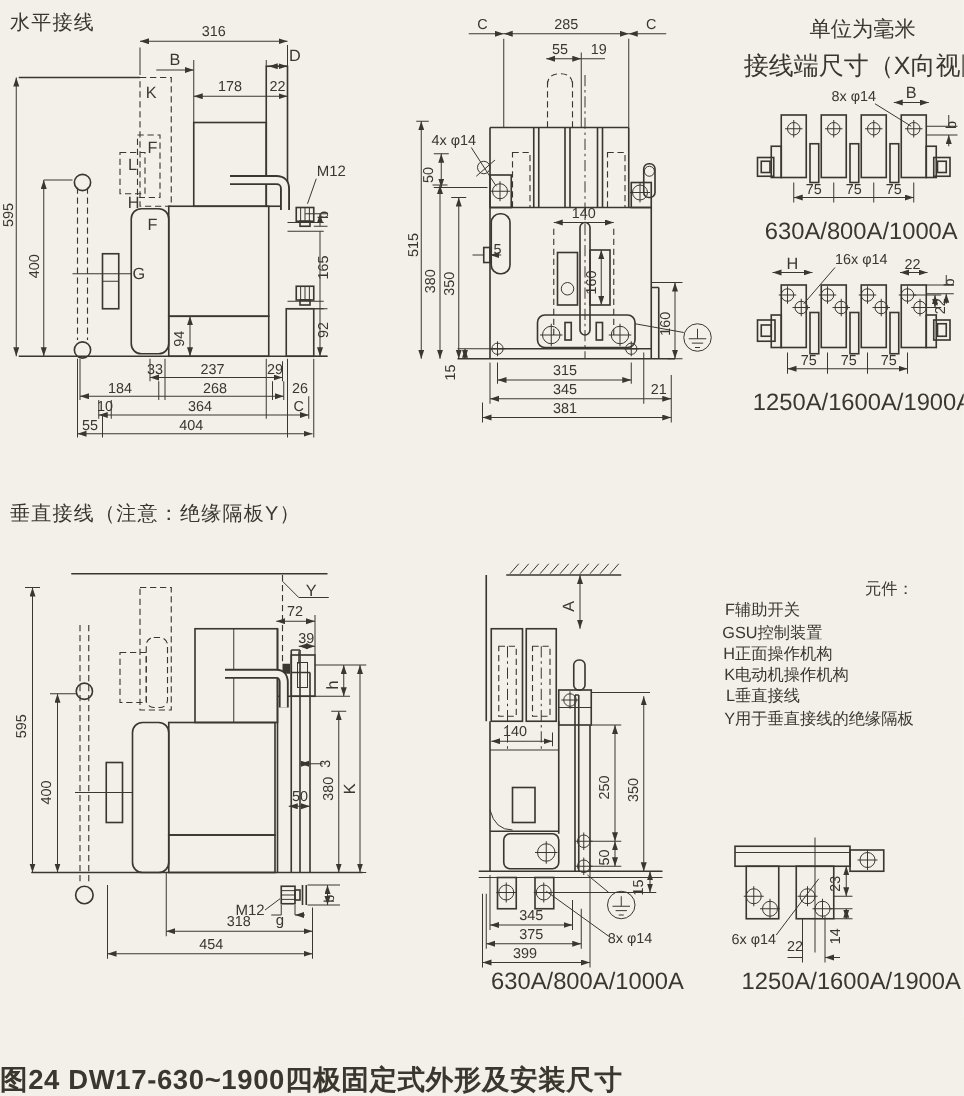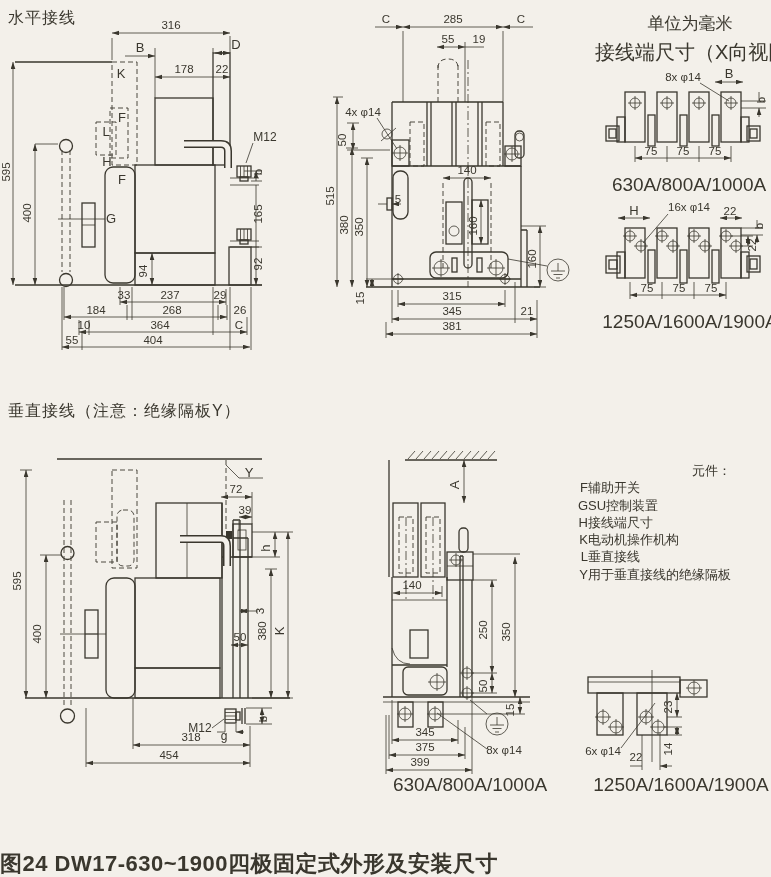--- a/index.html
+++ b/index.html
@@ -452,21 +452,21 @@
   <div class="row">
         <span class="k">F</span>
         <span>辅助开关</span>
       </div>
   <div class="row">
         <span class="k">G</span>
         <span>SU控制装置</span>
       </div>
   <div class="row">
         <span class="k">H</span>
-        <span>接线端尺寸</span>
+        <span>正面操作机构</span>
       </div>
   <div class="row">
         <span class="k">K</span>
         <span>电动机操作机构</span>
       </div>
   <div class="row">
         <span class="k">L</span>
         <span>垂直接线</span>
       </div>
   <div class="row">

